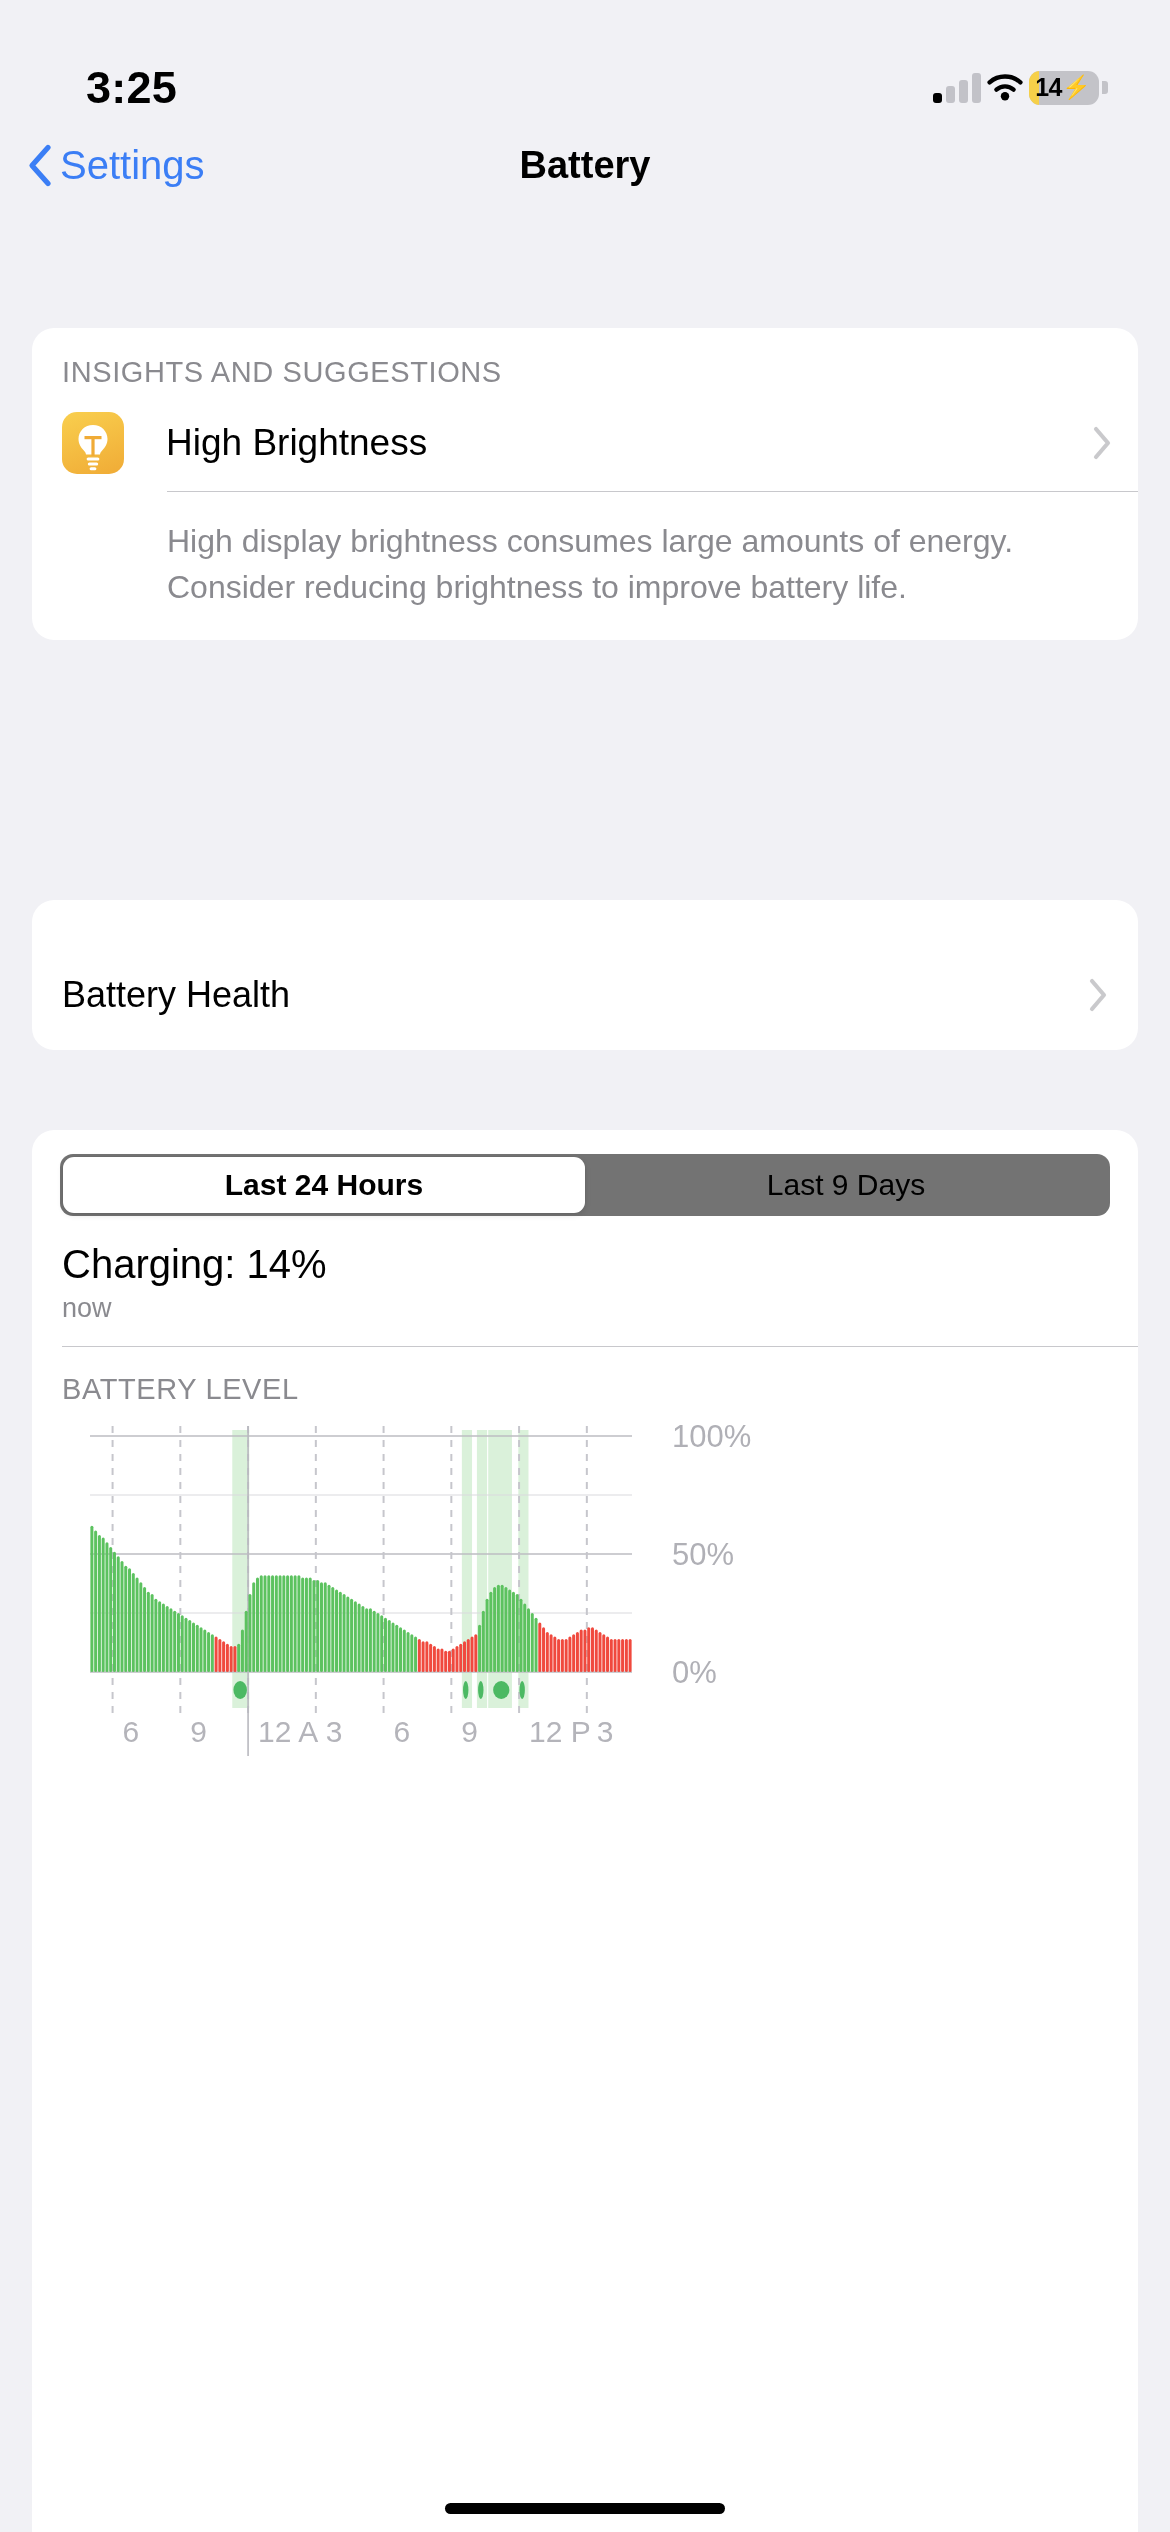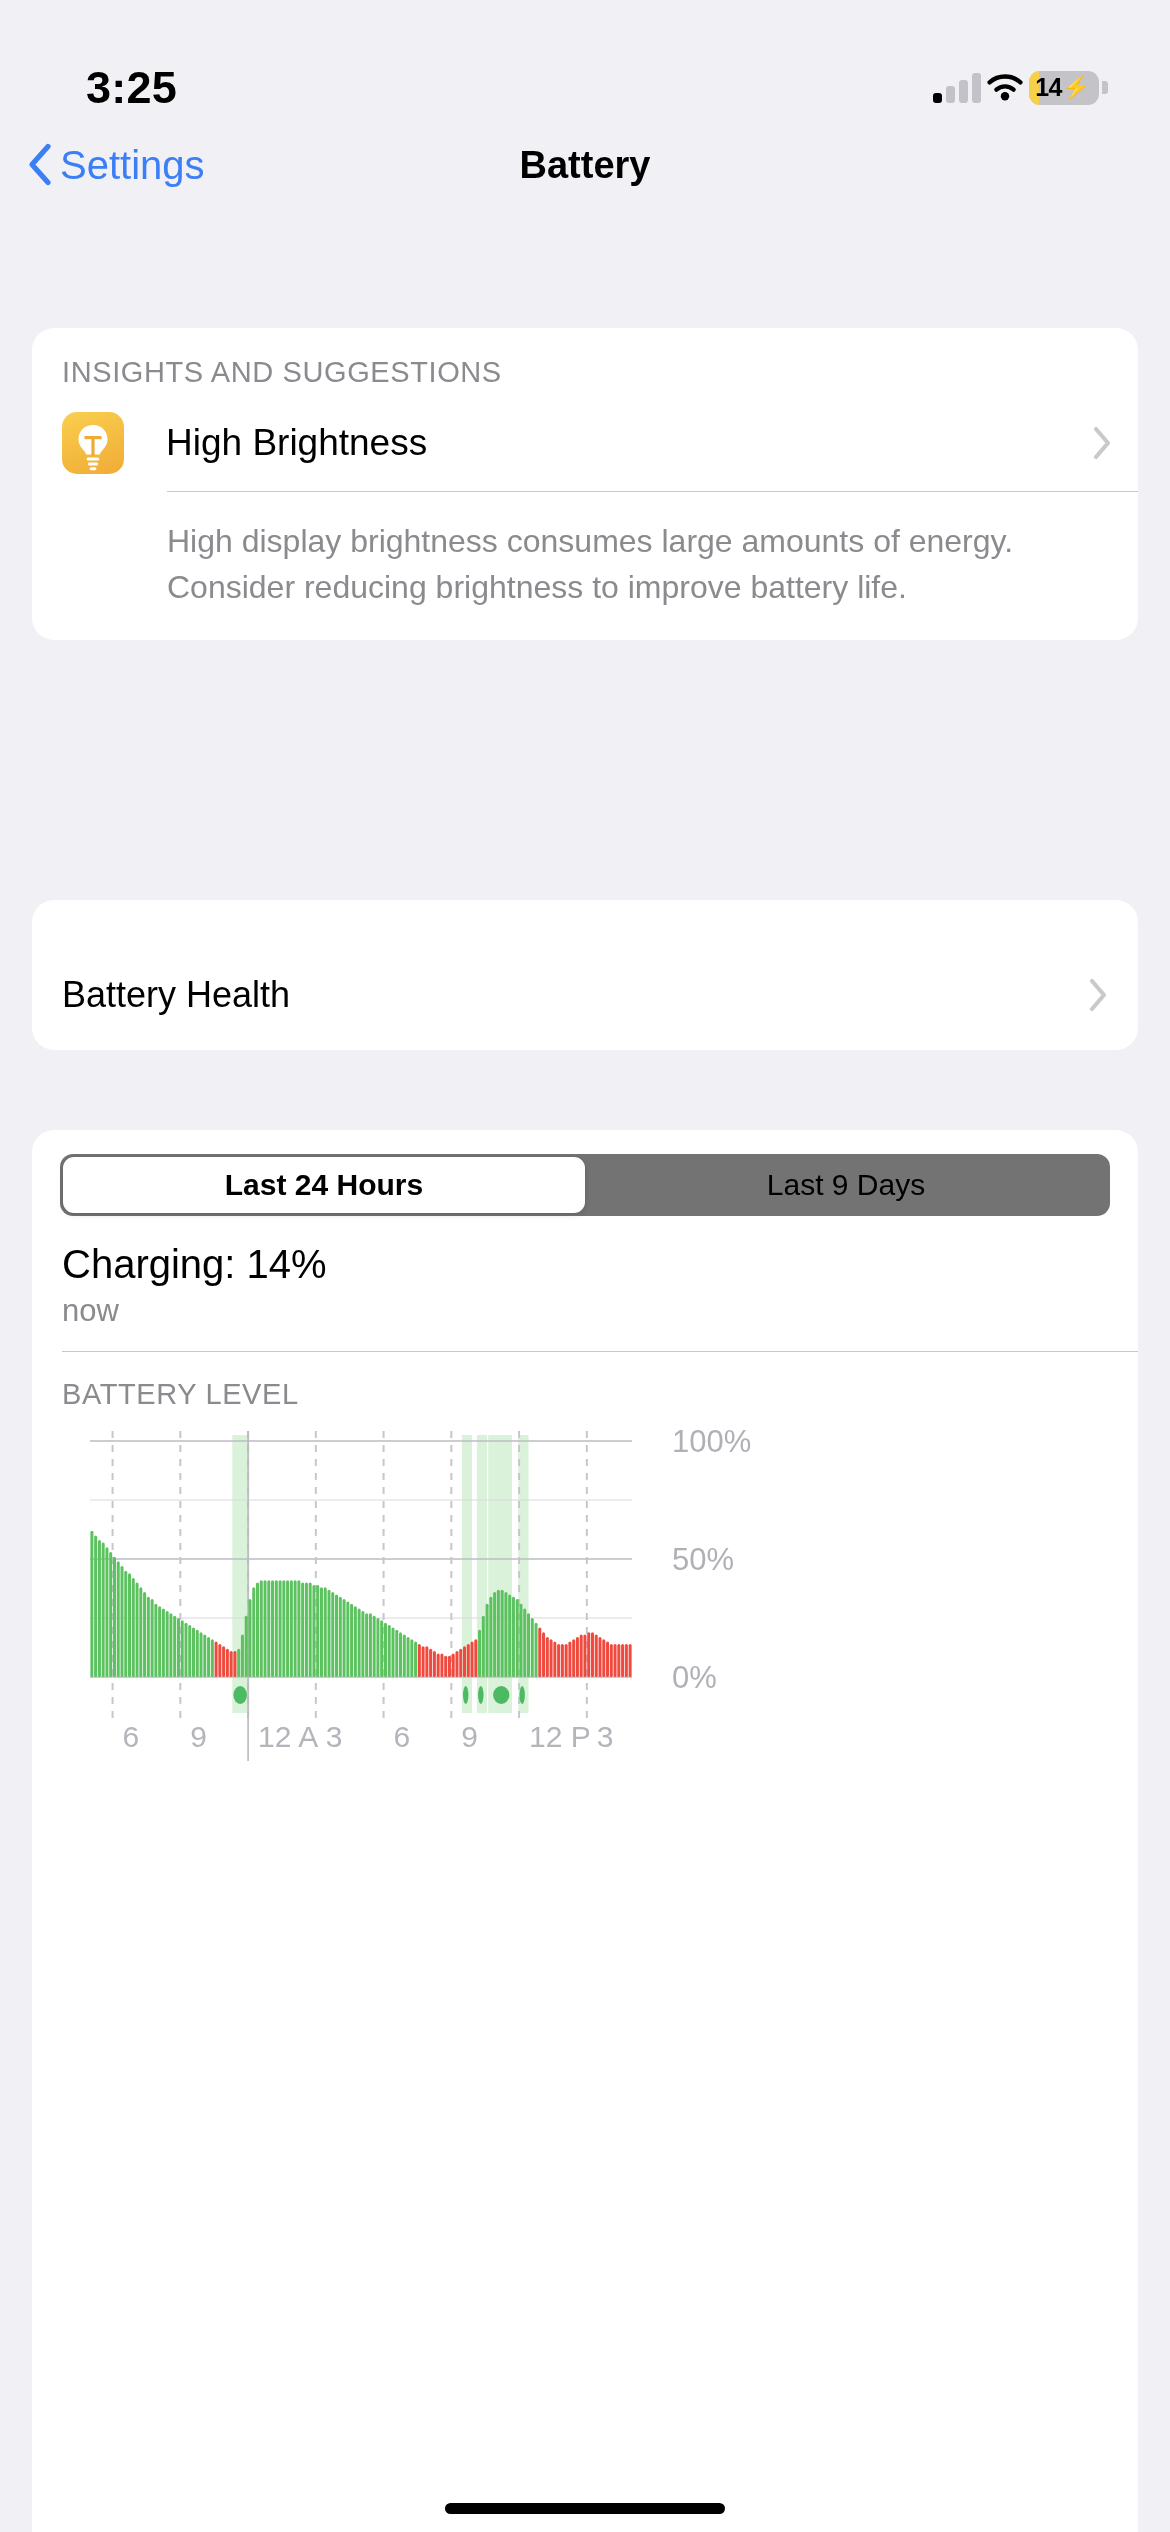--- a/index.html
+++ b/index.html
@@ -52,21 +52,21 @@
     background: #c3c3c8; margin-left: 3px;
   }
   .batt-wrap { display: flex; align-items: center; }
 
   
   .navbar {
     position: absolute; top: 115px; left: 0; right: 0; height: 100px;
   }
   .nav-back {
     position: absolute; left: 26px; top: 50%; transform: translateY(-50%);
-    display: flex; align-items: flex-start; gap: 8px;
+    display: flex; align-items: flex-end; gap: 8px;
     color: #3b7ef5; font-size: 40px; font-weight: 400;
   }
   .nav-chevron { width: 26px; height: 44px; position: relative; }
   .nav-title {
     position: absolute; left: 0; right: 0; top: 50%; transform: translateY(-50%);
     text-align: center; font-size: 38px; font-weight: 700; color: #000;
   }
 
   
   .content { position: absolute; top: 215px; left: 0; right: 0; bottom: 0; }
@@ -128,21 +128,21 @@
   }
   .seg-item {
     flex: 1 1 0; display: flex; align-items: center; justify-content: center;
     font-size: 30px; color: #000; border-radius: 11px;
   }
   .seg-item.active {
     background: #fff; font-weight: 600;
     box-shadow: 0 2px 6px rgba(0,0,0,0.12), 0 0 0 0.5px rgba(0,0,0,0.04);
   }
   .charging-title { font-size: 40px; color: #000; padding: 26px 30px 0 30px; }
-  .charging-sub { font-size: 31px; color: #8a8a8f; padding: 6px 30px 22px 30px; }
+  .charging-sub { font-size: 27px; color: #8a8a8f; padding: 6px 30px 22px 30px; }
   .chart-label {
     font-size: 29px; color: #8a8a8f; letter-spacing: 0.6px;
     padding: 26px 30px 0 30px;
   }
 
   .chart-wrap { position: relative; padding: 16px 0 0 30px; }
   .plot { position: relative; }
   svg { display: block; }
 
   

